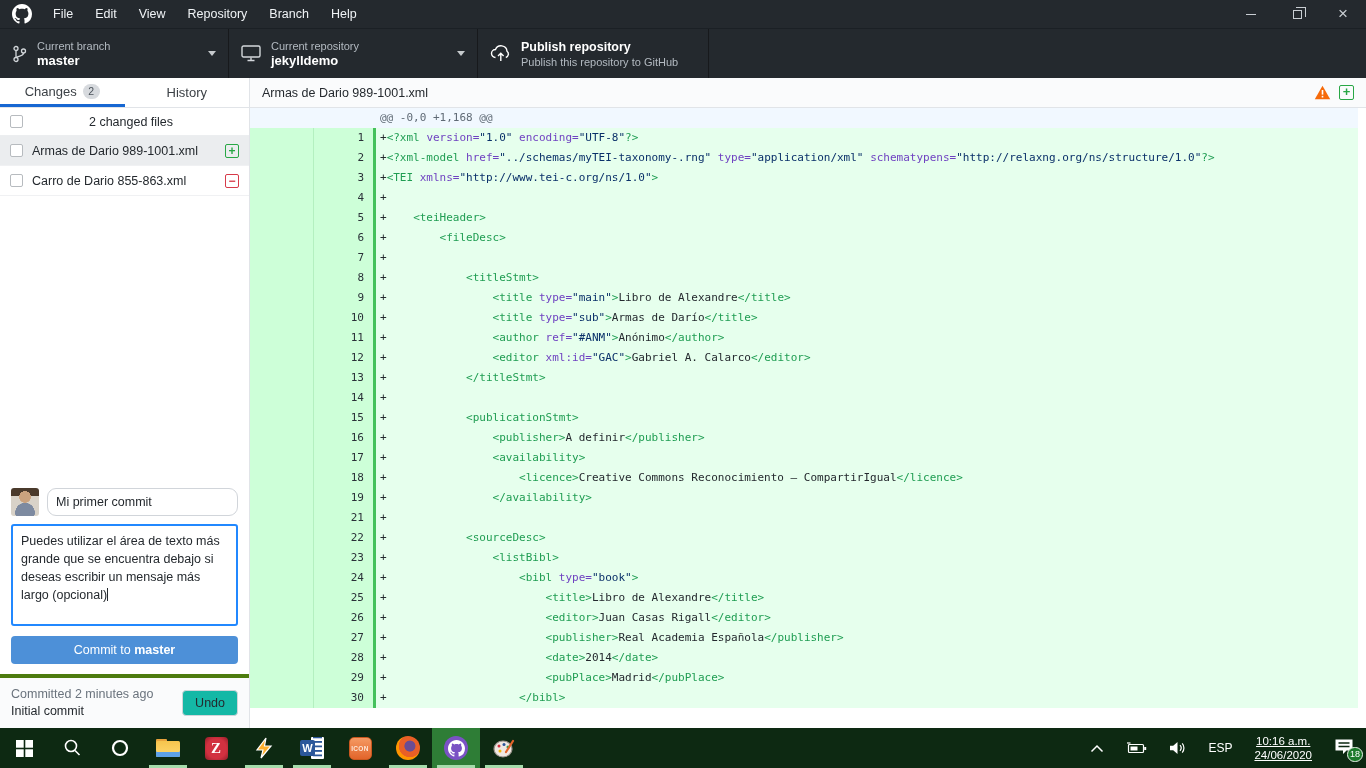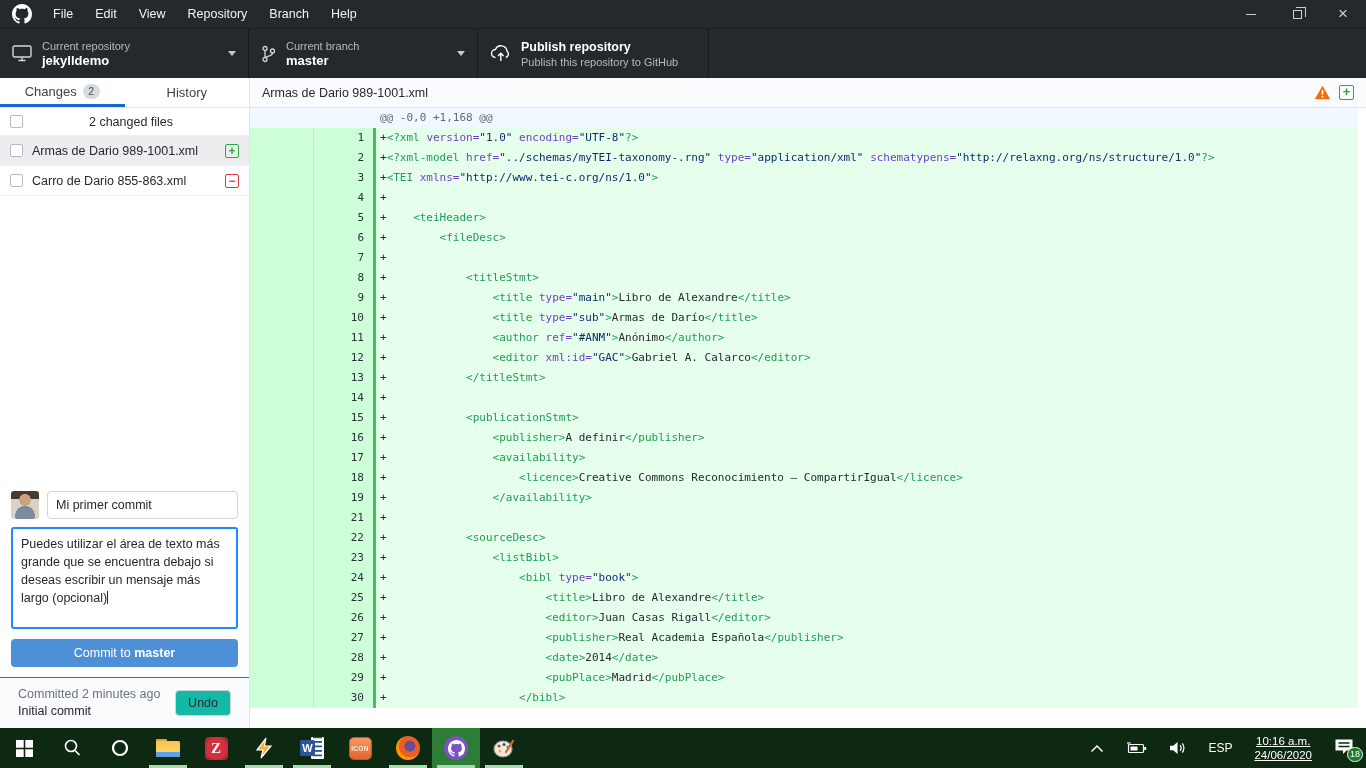--- a/index.html
+++ b/index.html
@@ -47,25 +47,25 @@
   .status.removed { border:1.5px solid #d73a49; color:#d73a49; }
   .sb-spacer { flex:1; }
 
   .commit-form { padding:9px 11px 10px; }
   .summary-row { display:flex; gap:8px; align-items:center; }
   .avatar { width:28px; height:28px; border-radius:3px; flex:0 0 28px;
     background:
       radial-gradient(circle at 50% 32%, #caa27e 0 24%, transparent 25%),
       radial-gradient(circle at 50% 88%, #7d8aa0 0 34%, transparent 35%),
       linear-gradient(180deg,#4a3a2c 0 28%, #d8d2c8 28%); }
-  .summary-input { flex:1; height:28px; border:1px solid #d1d5da; border-radius:4px; padding:0 8px; font-size:12.5px; color:#24292e; font-family:"Liberation Sans",sans-serif; outline:none; }
+  .summary-input { flex:1; height:28px; border:1px solid #d1d5da; border-radius:9px; padding:0 8px; font-size:12.5px; color:#24292e; font-family:"Liberation Sans",sans-serif; outline:none; }
   .desc-box { margin-top:8px; height:102px; border:2px solid #2188ff; border-radius:3px; background:#fff; padding:6px 8px; font-size:12.5px; line-height:1.45; color:#24292e; }
   .caret { display:inline-block; width:1px; height:13px; background:#24292e; vertical-align:-2px; }
   .commit-btn { margin-top:10px; width:100%; height:28px; background:#4d90d8; border:none; border-radius:4px; color:#fff; font-size:12.5px; font-family:"Liberation Sans",sans-serif; }
-  .undo-bar { border-top:1px solid #4d7c0f; background:#fafbfc; padding:8px 18px; display:flex; align-items:center; flex:0 0 auto; }
+  .undo-bar { border-top:4px solid #4d7c0f; background:#fafbfc; padding:8px 11px; display:flex; align-items:center; flex:0 0 auto; }
   .undo-txt1 { font-size:12.5px; color:#6a737d; line-height:17px; }
   .undo-txt2 { font-size:12.5px; color:#24292e; line-height:17px; }
   .undo-btn { margin-left:auto; background:#14b8a6; border:1px solid #d1d5da; border-radius:4px; padding:5px 12px; font-size:12.5px; color:#24292e; font-family:"Liberation Sans",sans-serif; }
 
   
   .diff-pane { flex:1; display:flex; flex-direction:column; min-width:0; background:#fff; }
   .diff-header { height:30px; flex:0 0 30px; background:#fafbfc; border-bottom:1px solid #e1e4e8; display:flex; align-items:center; padding:0 12px; }
   .diff-filename { font-size:12.5px; color:#24292e; }
   .diff-header-icons { margin-left:auto; display:flex; align-items:center; gap:8px; }
   .plus-box { width:15px; height:15px; border:1.5px solid #28a745; border-radius:2px; color:#28a745; font-size:13px; line-height:12px; text-align:center; font-weight:bold; }
@@ -123,41 +123,41 @@
           <span class="min-glyph"></span>
         </div>
       <div class="win-btn">
           <span class="restore-glyph"></span>
         </div>
       <div class="win-btn" style="font-size:17px">×</div>
     </div>
   </div>
 
   <div class="toolbar">
-    <div class="tb-section" style="width:249px">
-      <svg class="tb-icon" width="20" height="17" viewBox="0 0 20 17">
-          <rect x="1" y="1" width="18" height="11" rx="1.5" fill="none" stroke="#d3d7db" stroke-width="1.4"></rect>
-          <path d="M6.5 15.5 h7 M10 12.5 v3" stroke="#d3d7db" stroke-width="1.4"></path>
-        </svg>
-      <div style="flex:1">
-        <div class="tb-label">Current repository</div>
-        <div class="tb-value">jekylldemo</div>
-      </div>
-      <span class="tb-caret"></span>
-    </div>
     <div class="tb-section" style="width:229px">
       <svg class="tb-icon" width="15" height="18" viewBox="0 0 15 18">
           <circle cx="4" cy="3.5" r="2" fill="none" stroke="#d3d7db" stroke-width="1.3"></circle>
           <circle cx="4" cy="14.5" r="2" fill="none" stroke="#d3d7db" stroke-width="1.3"></circle>
           <circle cx="11.5" cy="6" r="2" fill="none" stroke="#d3d7db" stroke-width="1.3"></circle>
           <path d="M4 5.5 v7 M11.5 8 c0 3.5 -5 2.5 -7.2 4.6" fill="none" stroke="#d3d7db" stroke-width="1.3"></path>
         </svg>
       <div style="flex:1">
         <div class="tb-label">Current branch</div>
         <div class="tb-value">master</div>
+      </div>
+      <span class="tb-caret"></span>
+    </div>
+    <div class="tb-section" style="width:249px">
+      <svg class="tb-icon" width="20" height="17" viewBox="0 0 20 17">
+          <rect x="1" y="1" width="18" height="11" rx="1.5" fill="none" stroke="#d3d7db" stroke-width="1.4"></rect>
+          <path d="M6.5 15.5 h7 M10 12.5 v3" stroke="#d3d7db" stroke-width="1.4"></path>
+        </svg>
+      <div style="flex:1">
+        <div class="tb-label">Current repository</div>
+        <div class="tb-value">jekylldemo</div>
       </div>
       <span class="tb-caret"></span>
     </div>
     <div class="tb-section" style="width:231px">
       <svg class="tb-icon" width="21" height="19" viewBox="0 0 21 19">
           <path d="M5.5 13.5 A4 4 0 0 1 5.5 5.5 A6 6 0 0 1 17 7.2 A3.6 3.6 0 0 1 15.8 13.5" fill="none" stroke="#fff" stroke-width="1.4"></path>
           <path d="M10.8 17 V9.5 M8 12 l2.8 -2.8 L13.6 12" fill="none" stroke="#fff" stroke-width="1.4"></path>
         </svg>
       <div style="flex:1">
         <div class="tb-value" style="font-size:12.5px">Publish repository</div>

